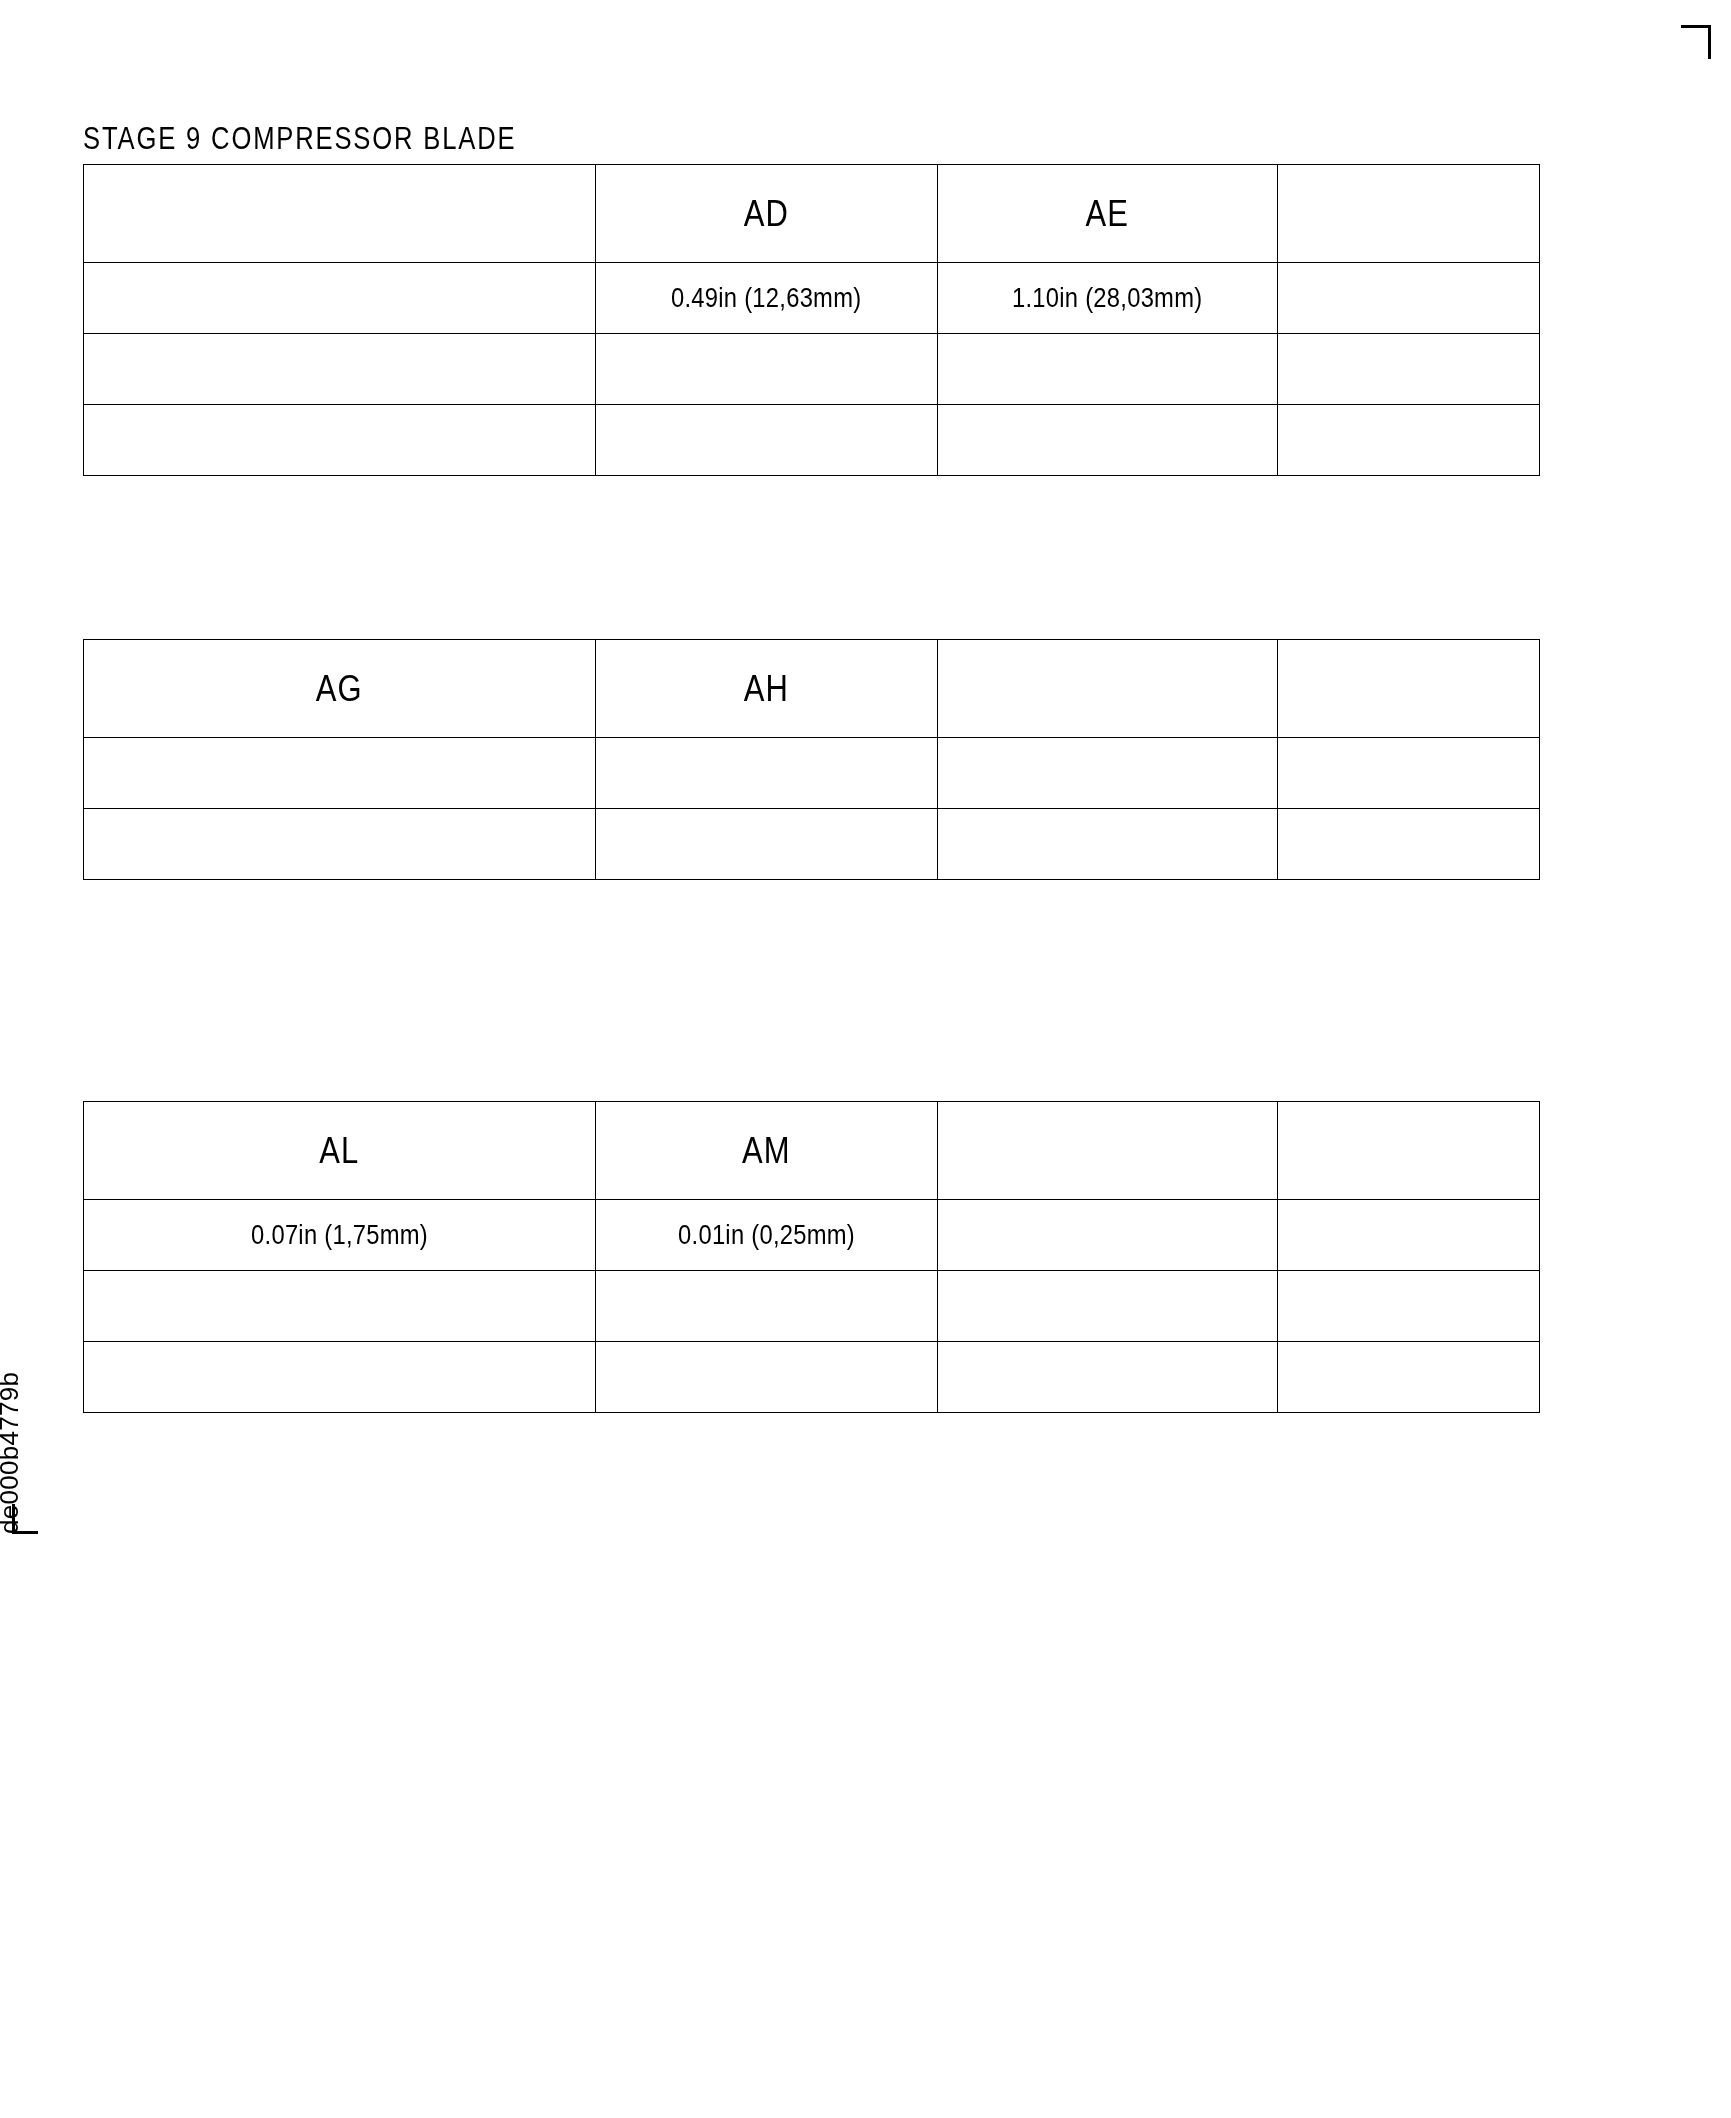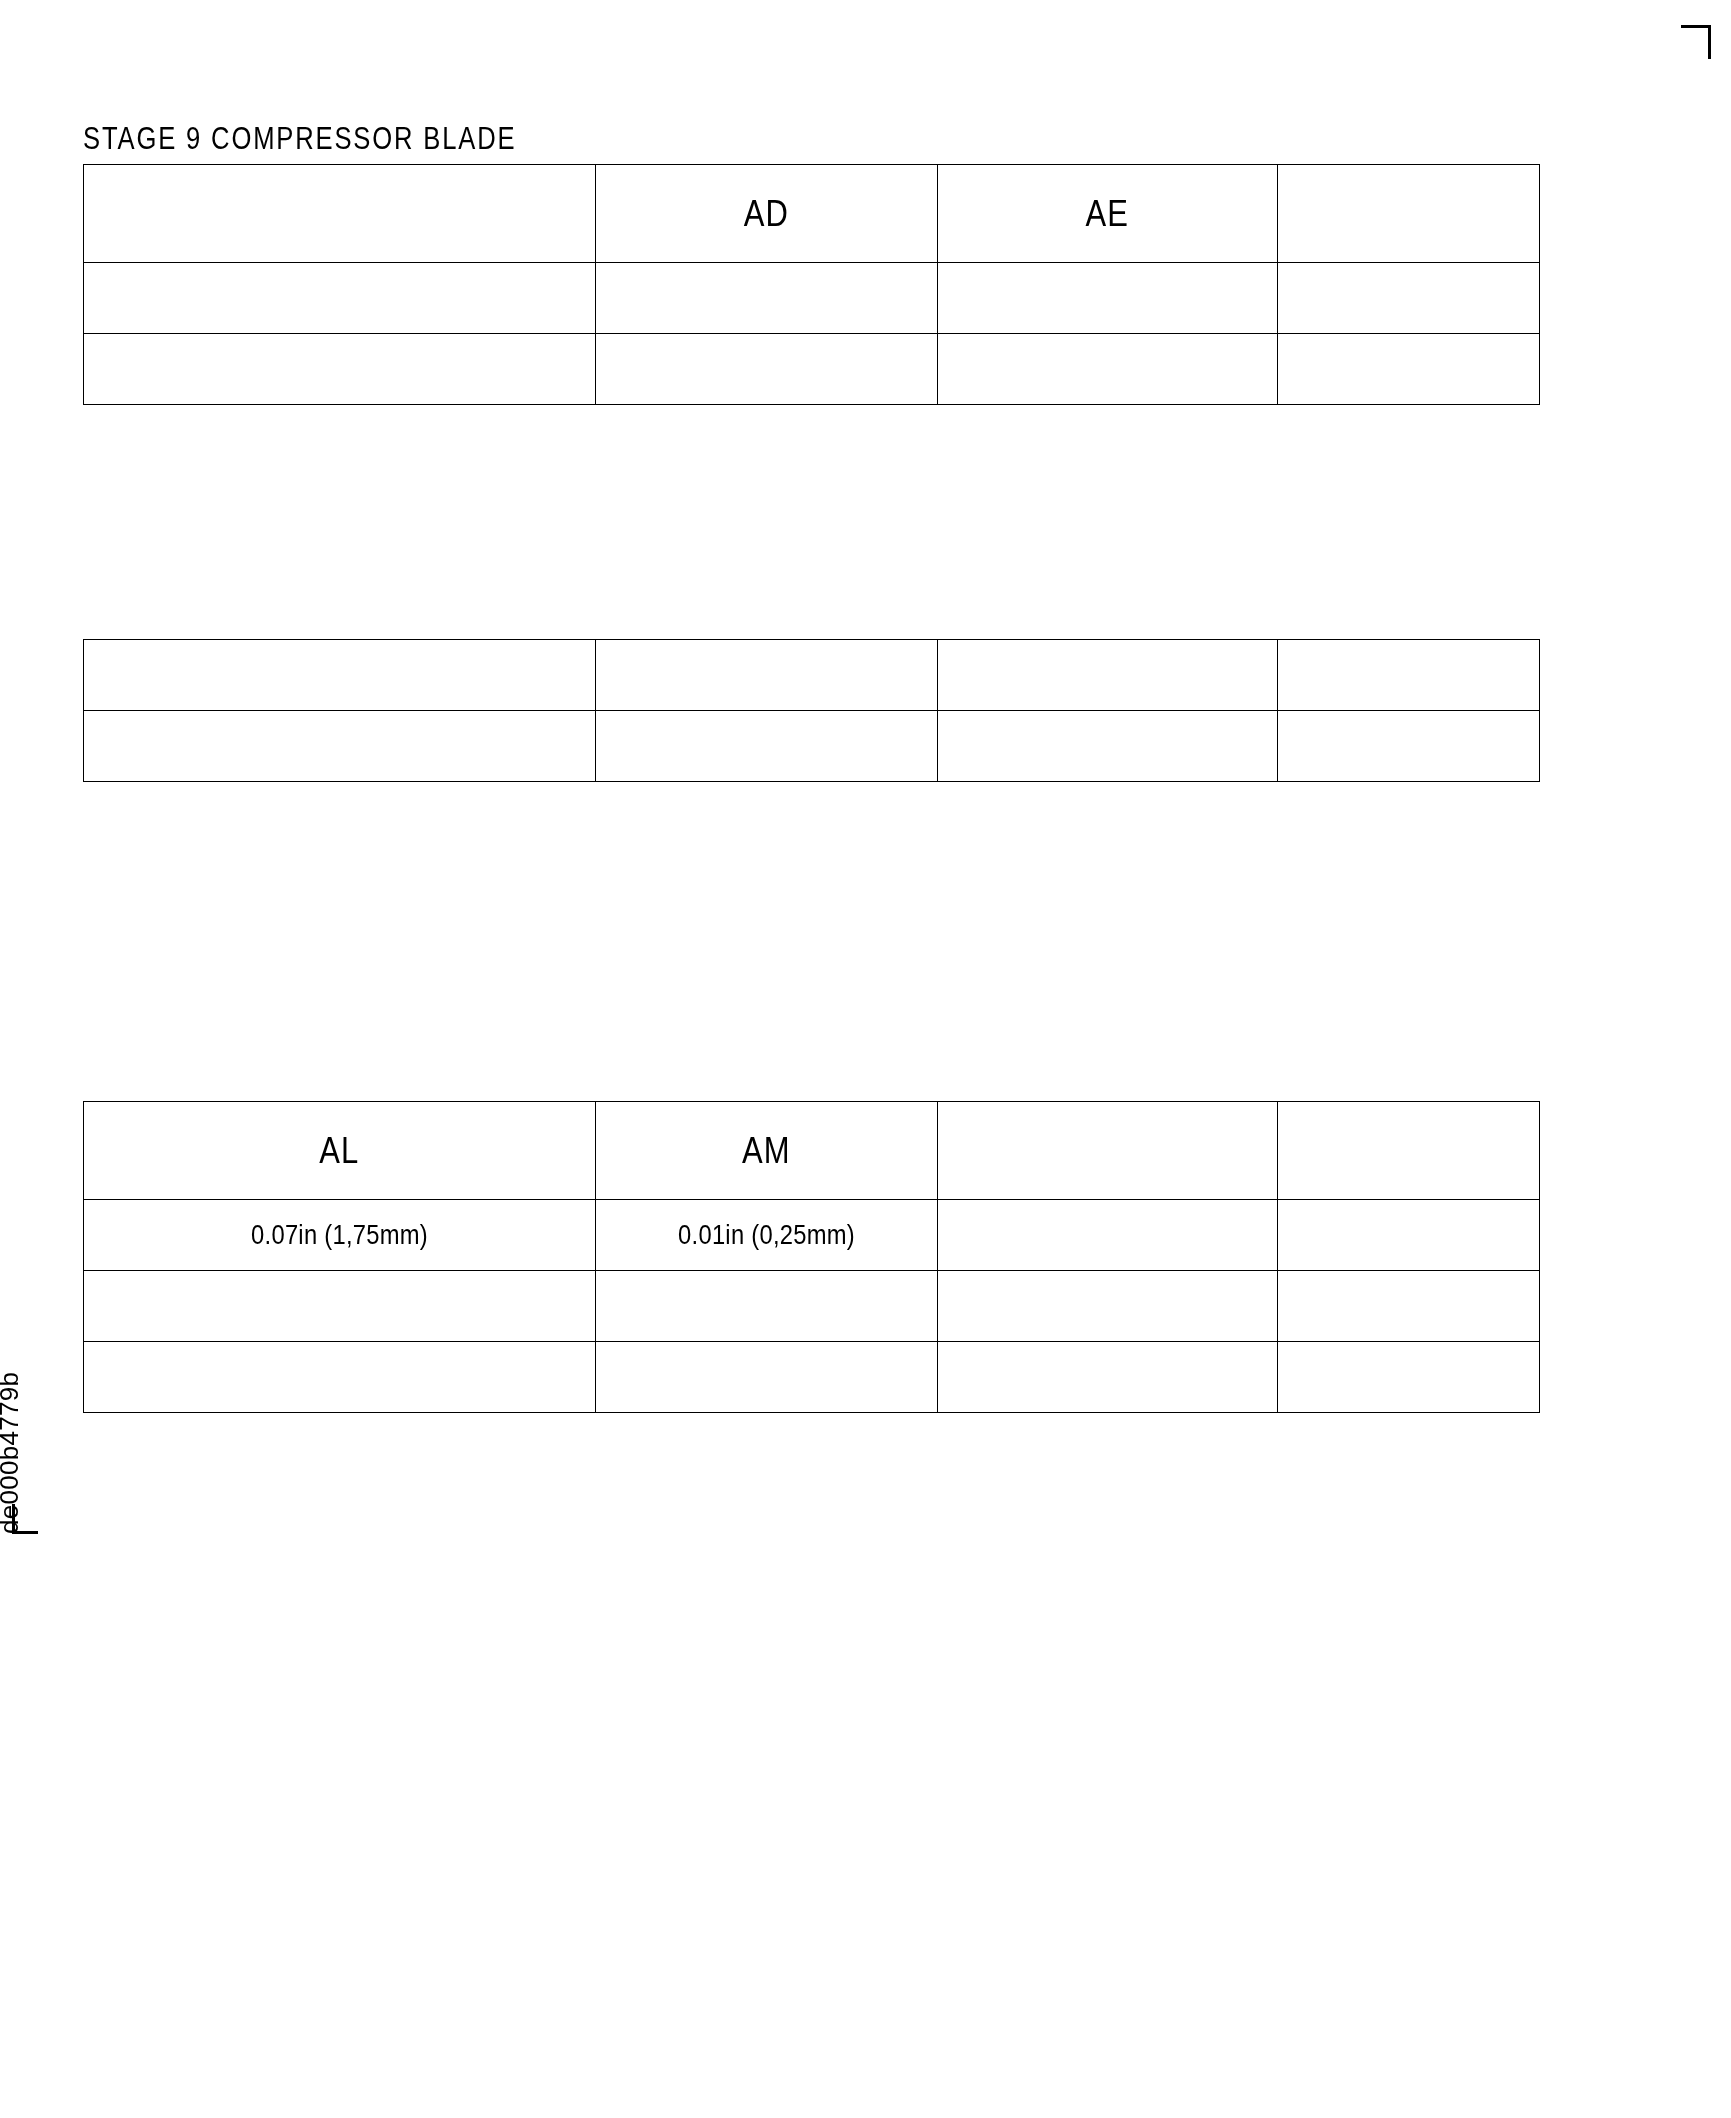--- a/index.html
+++ b/index.html
@@ -163,20 +163,26 @@
     </colgroup>
     <tbody>
       <tr class="row-head">
         <td><span class="cell-head"></span></td>
         <td><span class="cell-head">AD</span></td>
         <td><span class="cell-head">AE</span></td>
         <td><span class="cell-head"></span></td>
       </tr>
       <tr class="row-body">
         <td><span class="cell-val"></span></td>
+        <td><span class="cell-val">0.49in (12,63mm)</span></td>
+        <td><span class="cell-val">1.10in (28,03mm)</span></td>
+        <td><span class="cell-val"></span></td>
+      </tr>
+      <tr class="row-body">
+        <td><span class="cell-val"></span></td>
         <td><span class="cell-val"></span></td>
         <td><span class="cell-val"></span></td>
         <td><span class="cell-val"></span></td>
       </tr>
       <tr class="row-body">
         <td><span class="cell-val"></span></td>
         <td><span class="cell-val"></span></td>
         <td><span class="cell-val"></span></td>
         <td><span class="cell-val"></span></td>
       </tr>
@@ -184,20 +190,26 @@
   </table>
 
   <table class="dim-table" id="table-2">
     <colgroup>
       <col class="col-a">
         <col class="col-b">
         <col class="col-c">
         <col class="col-d">
     </colgroup>
     <tbody>
+      <tr class="row-head">
+        <td><span class="cell-head">AG</span></td>
+        <td><span class="cell-head">AH</span></td>
+        <td><span class="cell-head"></span></td>
+        <td><span class="cell-head"></span></td>
+      </tr>
       <tr class="row-body">
         <td><span class="cell-val"></span></td>
         <td><span class="cell-val"></span></td>
         <td><span class="cell-val"></span></td>
         <td><span class="cell-val"></span></td>
       </tr>
       <tr class="row-body">
         <td><span class="cell-val"></span></td>
         <td><span class="cell-val"></span></td>
         <td><span class="cell-val"></span></td>

